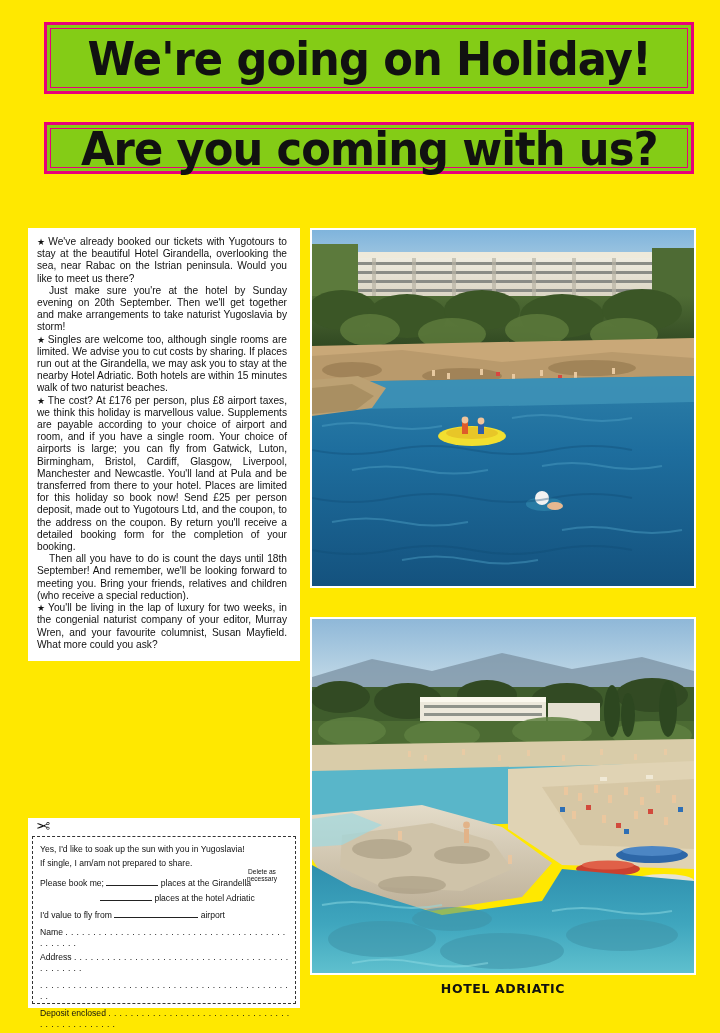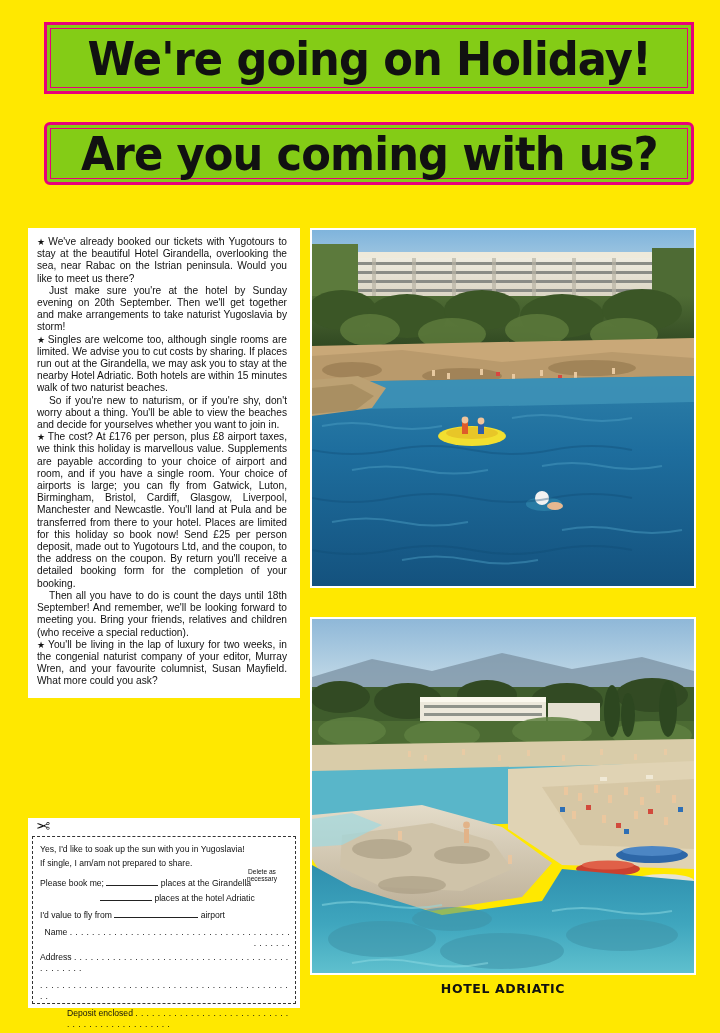--- a/index.html
+++ b/index.html
@@ -42,21 +42,21 @@
   .headline-text {
     font-family: "DejaVu Sans", sans-serif;
     font-weight: bold;
     color: #111111;
     letter-spacing: -1px;
     white-space: nowrap;
     transform: scaleX(0.92);
   }
   #headline1 { left: 44px; top: 22px; width: 650px; height: 72px; }
   #headline1 .headline-text { font-size: 47px; }
-  #headline2 { left: 44px; top: 122px; width: 650px; height: 63px; border-radius: 6px; }
+  #headline2 { left: 44px; top: 122px; width: 650px; height: 52px; }
   #headline2 .headline-text { font-size: 47px; }
 
   
   .article {
     position: absolute;
     left: 28px;
     top: 228px;
     width: 272px;
     background: #ffffff;
     padding: 8px 13px 10px 9px;
@@ -160,21 +160,20 @@
 
   <div class="headline-box" id="headline2">
     <div class="inner"></div>
     <div class="headline-text">Are you coming with us?</div>
   </div>
 
   <div class="article">
     <p class="star"><span class="star-glyph">★</span><span>We've already booked our tickets with Yugotours to stay at the beautiful Hotel Girandella, overlooking the sea, near Rabac on the Istrian peninsula. Would you like to meet us there?</span></p>
     <p>Just make sure you're at the hotel by Sunday evening on 20th September. Then we'll get together and make arrangements to take naturist Yugoslavia by storm!</p>
     <p class="star"><span class="star-glyph">★</span><span>Singles are welcome too, although single rooms are limited. We advise you to cut costs by sharing. If places run out at the Girandella, we may ask you to stay at the nearby Hotel Adriatic. Both hotels are within 15 minutes walk of two naturist beaches.</span></p>
-    <p>So if you're new to naturism, or if you're shy, don't worry about a thing. You'll be able to view the beaches and decide for yourselves whether you want to join in.</p>
     <p class="star"><span class="star-glyph">★</span><span>The cost? At £176 per person, plus £8 airport taxes, we think this holiday is marvellous value. Supplements are payable according to your choice of airport and room, and if you have a single room. Your choice of airports is large; you can fly from Gatwick, Luton, Birmingham, Bristol, Cardiff, Glasgow, Liverpool, Manchester and Newcastle. You'll land at Pula and be transferred from there to your hotel. Places are limited for this holiday so book now! Send £25 per person deposit, made out to Yugotours Ltd, and the coupon, to the address on the coupon. By return you'll receive a detailed booking form for the completion of your booking.</span></p>
     <p>Then all you have to do is count the days until 18th September! And remember, we'll be looking forward to meeting you. Bring your friends, relatives and children (who receive a special reduction).</p>
     <p class="star"><span class="star-glyph">★</span><span>You'll be living in the lap of luxury for two weeks, in the congenial naturist company of your editor, Murray Wren, and your favourite columnist, Susan Mayfield. What more could you ask?</span></p>
   </div>
 
   <div class="coupon">
     <div class="scissors">✂</div>
     <div class="coupon-dashed"></div>
     <div class="coupon-body">
       <div class="coupon-line">Yes, I'd like to soak up the sun with you in Yugoslavia!</div>
@@ -189,32 +188,32 @@
       </div>
       <div class="coupon-line" style="padding-left:60px;">
         <span class="rule" style="width:52px;"></span>
         <span>places at the hotel Adriatic</span>
       </div>
       <div class="coupon-line" style="margin-top:5px;">
         <span>I'd value to fly from</span>
         <span class="rule" style="width:84px;"></span>
         <span>airport</span>
       </div>
-      <div class="coupon-line" style="margin-top:6px;text-align:right;">
+      <div class="coupon-line" style="margin-top:6px;">
         <span>Name</span>
         <span class="dots">. . . . . . . . . . . . . . . . . . . . . . . . . . . . . . . . . . . . . . . . . . . . . . .</span>
       </div>
       <div class="coupon-line" style="">
         <span>Address</span>
         <span class="dots">. . . . . . . . . . . . . . . . . . . . . . . . . . . . . . . . . . . . . . . . . . . . . . .</span>
       </div>
       <div class="coupon-line" style="margin-top:6px;">
         <span class="dots">. . . . . . . . . . . . . . . . . . . . . . . . . . . . . . . . . . . . . . . . . . . . . . .</span>
       </div>
-      <div class="coupon-line" style="margin-top:6px;margin-left:27px;">
+      <div class="coupon-line" style="margin-top:6px;">
         <span>Deposit enclosed</span>
         <span class="dots">. . . . . . . . . . . . . . . . . . . . . . . . . . . . . . . . . . . . . . . . . . . . . . .</span>
       </div>
 
     </div>
   </div>
 
   <div class="photo" id="photo1">
     <svg width="382" height="356" viewBox="0 0 382 356" preserveAspectRatio="none">
       <defs>

